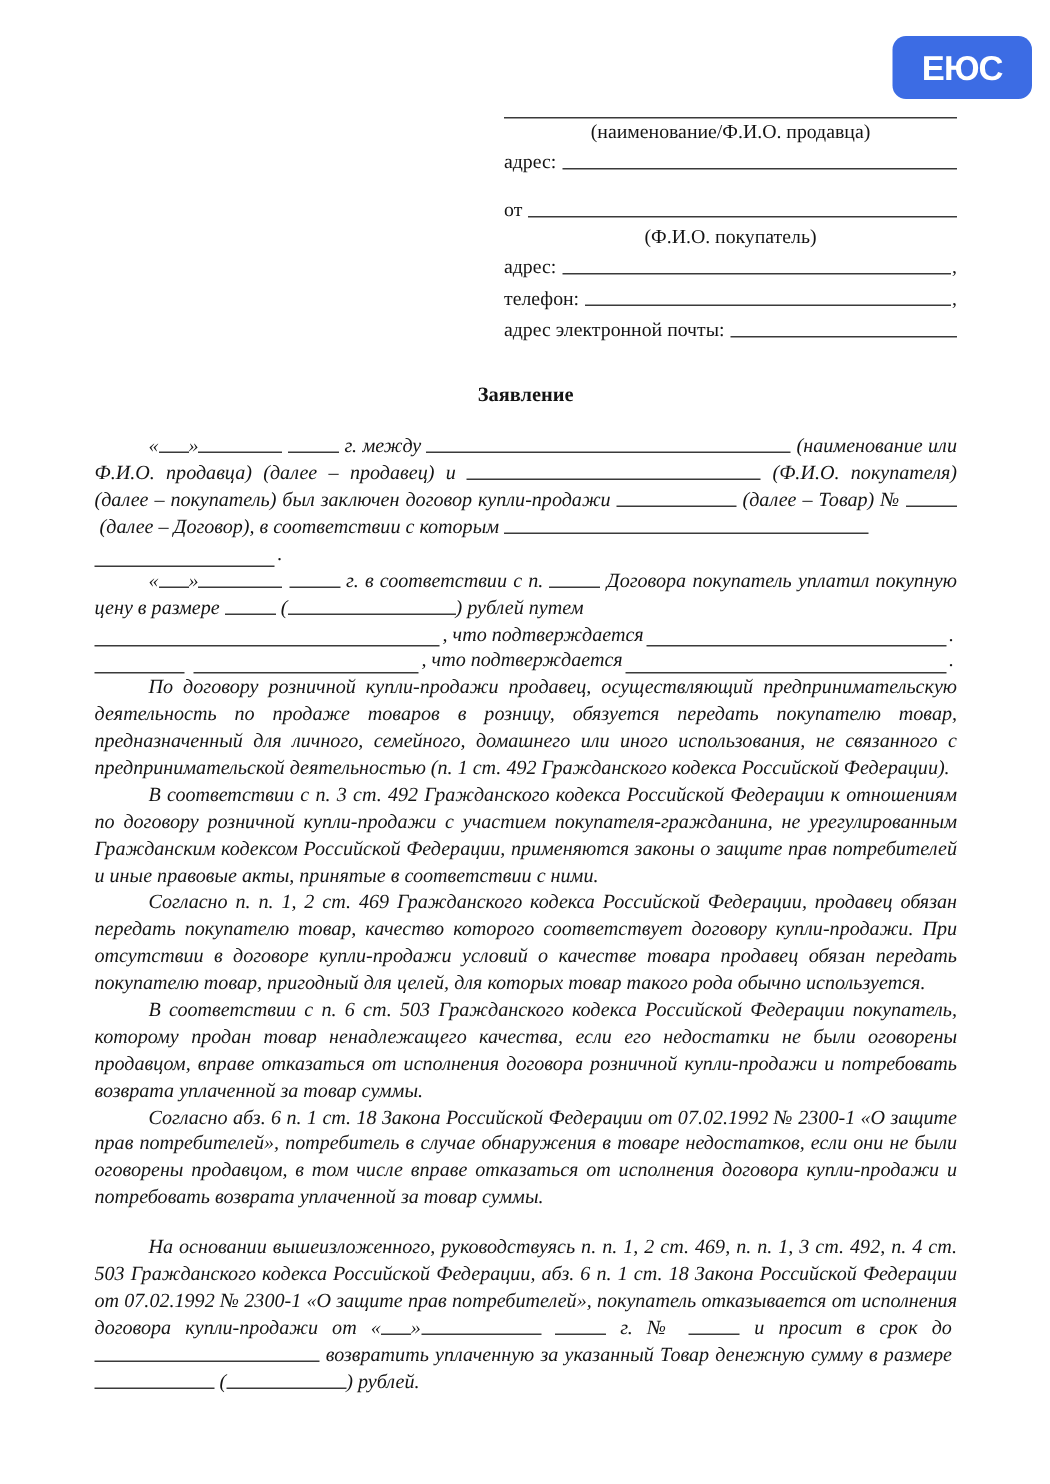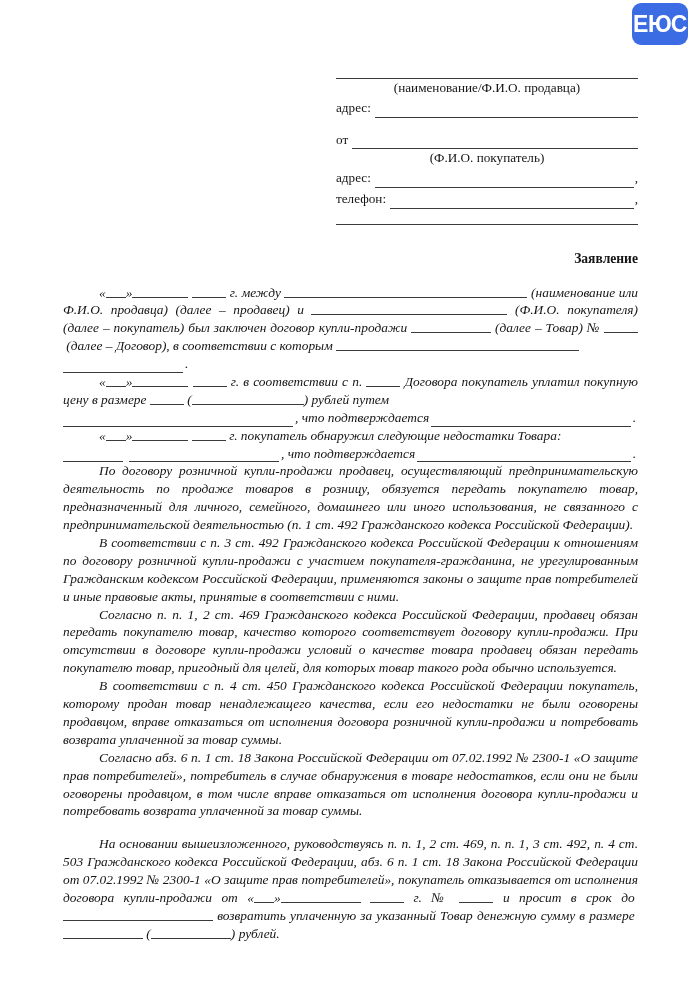--- a/index.html
+++ b/index.html
@@ -13,23 +13,23 @@
     height: 989px;
     position: relative;
     font-family: "Liberation Serif", "DejaVu Serif", serif;
     color: #141414;
     overflow: hidden;
   }
 
   
   .logo-wrap {
     position: absolute;
-    top: 3px;
+    top: 24px;
     right: 12px;
-    width: 56px;
+    width: 93px;
     height: 42px;
   }
   .logo-box {
     width: 100%;
     height: 100%;
     background: #3c6ce4;
     border-radius: 9px;
     display: flex;
     align-items: center;
     justify-content: center;
@@ -66,36 +66,35 @@
     width: 100%;
   }
   .hdr-caption {
     text-align: center;
     font-size: 13.2px;
     line-height: 1.35;
     white-space: nowrap;
   }
   .hdr-field {
     display: flex;
-    align-items: flex-end;
     white-space: nowrap;
     margin-top: 2px;
   }
   .hdr-field .lbl { flex: 0 0 auto; padding-right: 4px; }
   .hdr-field .fill {
     flex: 1 1 auto;
     border-bottom: 1px solid #3a3a3a;
     height: 14px;
   }
   .hdr-field .tail { flex: 0 0 auto; padding-left: 1px; }
   .hdr-gap { height: 11px; }
 
   
   .doc-title {
-    text-align: right;
+    text-align: center;
     font-weight: bold;
     font-size: 13.6px;
     margin-top: 26px;
   }
 
   
   .body-block { margin-top: 17px; font-style: italic; }
   p.para {
     margin: 0;
     text-align: justify;
@@ -177,20 +176,21 @@
       <span class="tail">,</span>
     </div>
 
     <div class="hdr-field">
       <span class="lbl">телефон:</span>
       <span class="fill"></span>
       <span class="tail">,</span>
     </div>
 
     <div class="hdr-field">
+      <span class="lbl">адрес электронной почты:</span>
       <span class="fill"></span>
     </div>
   </div>
 
   <div class="doc-title">Заявление</div>
 
   <div class="body-block">
 
     <p class="para"><span>«</span><span class="bl bl-xs"></span><span>»</span><span class="bl bl-m"></span>&nbsp;<span class="bl bl-s"></span>&nbsp;<span>г. между</span>&nbsp;<span class="bl bl-wide"></span>&nbsp;<span>(наименование или Ф.И.О. продавца) (далее – продавец) и</span>&nbsp;<span class="bl bl-w"></span>&nbsp;<span>(Ф.И.О. покупателя) (далее – покупатель) был заключен договор купли-продажи</span>&nbsp;<span class="bl bl-l"></span>&nbsp;<span>(далее – Товар) №</span>&nbsp;<span class="bl bl-s"></span>&nbsp;<span>(далее – Договор), в соответствии с которым</span>&nbsp;<span class="bl bl-wide"></span></p>
 
@@ -202,34 +202,33 @@
 
     <p class="para"><span>«</span><span class="bl bl-xs"></span><span>»</span><span class="bl bl-m"></span>&nbsp;<span class="bl bl-s"></span>&nbsp;<span>г. в соответствии с п.</span>&nbsp;<span class="bl bl-s"></span>&nbsp;<span>Договора покупатель уплатил покупную цену в размере</span>&nbsp;<span class="bl bl-s"></span>&nbsp;<span>(</span><span class="bl bl-xl"></span><span>) рублей путем</span></p>
 
     <div class="rule-row">
       <span class="seg-fixed" style="width:230px"></span>
       <span class="seg-txt">, что подтверждается</span>
       <span class="seg-fill"></span>
       <span class="seg-txt">.</span>
     </div>
 
-    <p class="para"><span>«</span><span class="bl bl-xs"></span><span>»</span><span class="bl bl-m"></span>&nbsp;<span class="bl bl-s"></span>&nbsp;<span>г. покупатель обнаружил следующие недостатки Товара:</span></p>
 
     <div class="rule-row">
       <span class="seg-fixed" style="width:60px"></span>
       <span class="seg-fixed" style="width:150px; margin-left:6px"></span>
       <span class="seg-txt">, что подтверждается</span>
       <span class="seg-fill"></span>
       <span class="seg-txt">.</span>
     </div>
 
     <p class="para">По договору розничной купли-продажи продавец, осуществляющий предпринимательскую деятельность по продаже товаров в розницу, обязуется передать покупателю товар, предназначенный для личного, семейного, домашнего или иного использования, не связанного с предпринимательской деятельностью (п. 1 ст. 492 Гражданского кодекса Российской Федерации).</p>
     <p class="para">В соответствии с п. 3 ст. 492 Гражданского кодекса Российской Федерации к отношениям по договору розничной купли-продажи с участием покупателя-гражданина, не урегулированным Гражданским кодексом Российской Федерации, применяются законы о защите прав потребителей и иные правовые акты, принятые в соответствии с ними.</p>
     <p class="para">Согласно п. п. 1, 2 ст. 469 Гражданского кодекса Российской Федерации, продавец обязан передать покупателю товар, качество которого соответствует договору купли-продажи. При отсутствии в договоре купли-продажи условий о качестве товара продавец обязан передать покупателю товар, пригодный для целей, для которых товар такого рода обычно используется.</p>
-    <p class="para">В соответствии с п. 4 ст. 450 Гражданского кодекса Российской Федерации покупатель, которому продан товар ненадлежащего качества, если его недостатки не были оговорены продавцом, вправе отказаться от исполнения договора розничной купли-продажи и потребовать возврата уплаченной за товар суммы.</p>
+    <p class="para">В соответствии с п. 6 ст. 503 Гражданского кодекса Российской Федерации покупатель, которому продан товар ненадлежащего качества, если его недостатки не были оговорены продавцом, вправе отказаться от исполнения договора розничной купли-продажи и потребовать возврата уплаченной за товар суммы.</p>
     <p class="para">Согласно абз. 6 п. 1 ст. 18 Закона Российской Федерации от 07.02.1992 № 2300-1 «О защите прав потребителей», потребитель в случае обнаружения в товаре недостатков, если они не были оговорены продавцом, в том числе вправе отказаться от исполнения договора купли-продажи и потребовать возврата уплаченной за товар суммы.</p>
 
     <p class="spacer"></p>
 
     <p class="para"><span>На основании вышеизложенного, руководствуясь п. п. 1, 2 ст. 469, п. п. 1, 3 ст. 492, п. 4 ст. 503 Гражданского кодекса Российской Федерации, абз. 6 п. 1 ст. 18 Закона Российской Федерации от 07.02.1992 № 2300-1 «О защите прав потребителей», покупатель отказывается от исполнения договора купли-продажи от «</span><span class="bl bl-xs"></span><span>»</span><span class="bl bl-l"></span>&nbsp;<span class="bl bl-s"></span>&nbsp;<span>г. №</span>&nbsp;<span class="bl bl-s"></span>&nbsp;<span>и просит в срок до</span>&nbsp;<span class="bl bl-xxl"></span>&nbsp;<span>возвратить уплаченную за указанный Товар денежную сумму в размере</span>&nbsp;<span class="bl bl-l"></span>&nbsp;<span>(</span><span class="bl bl-l"></span><span>) рублей.</span></p>
 
   </div>
 </div>
 
 </body></html>

